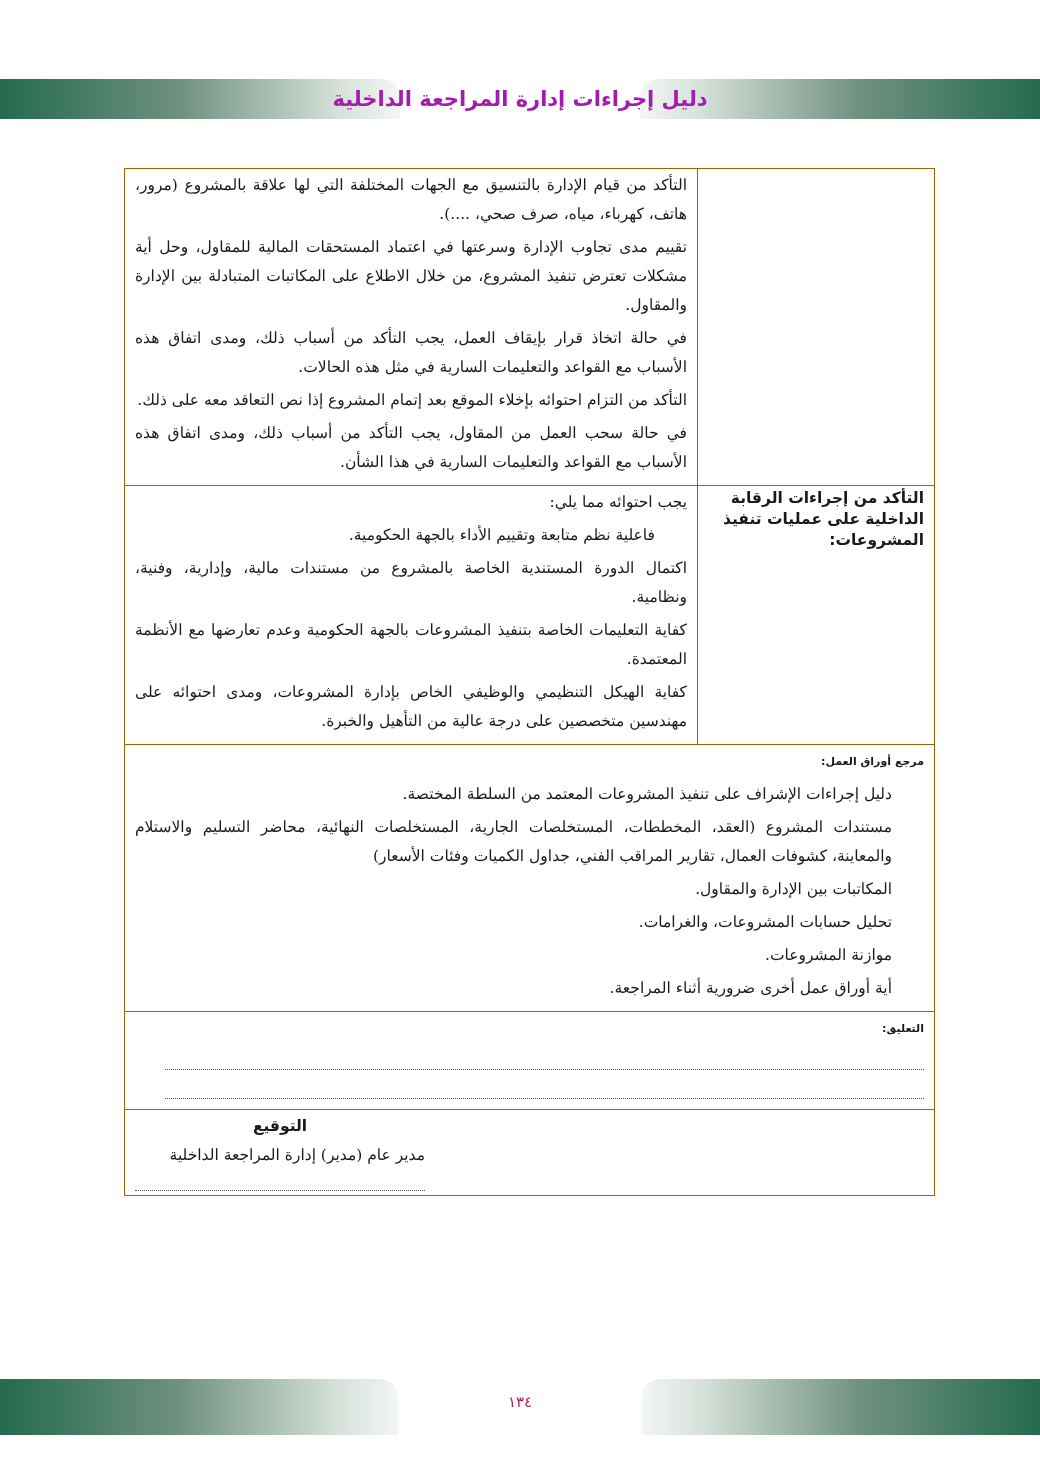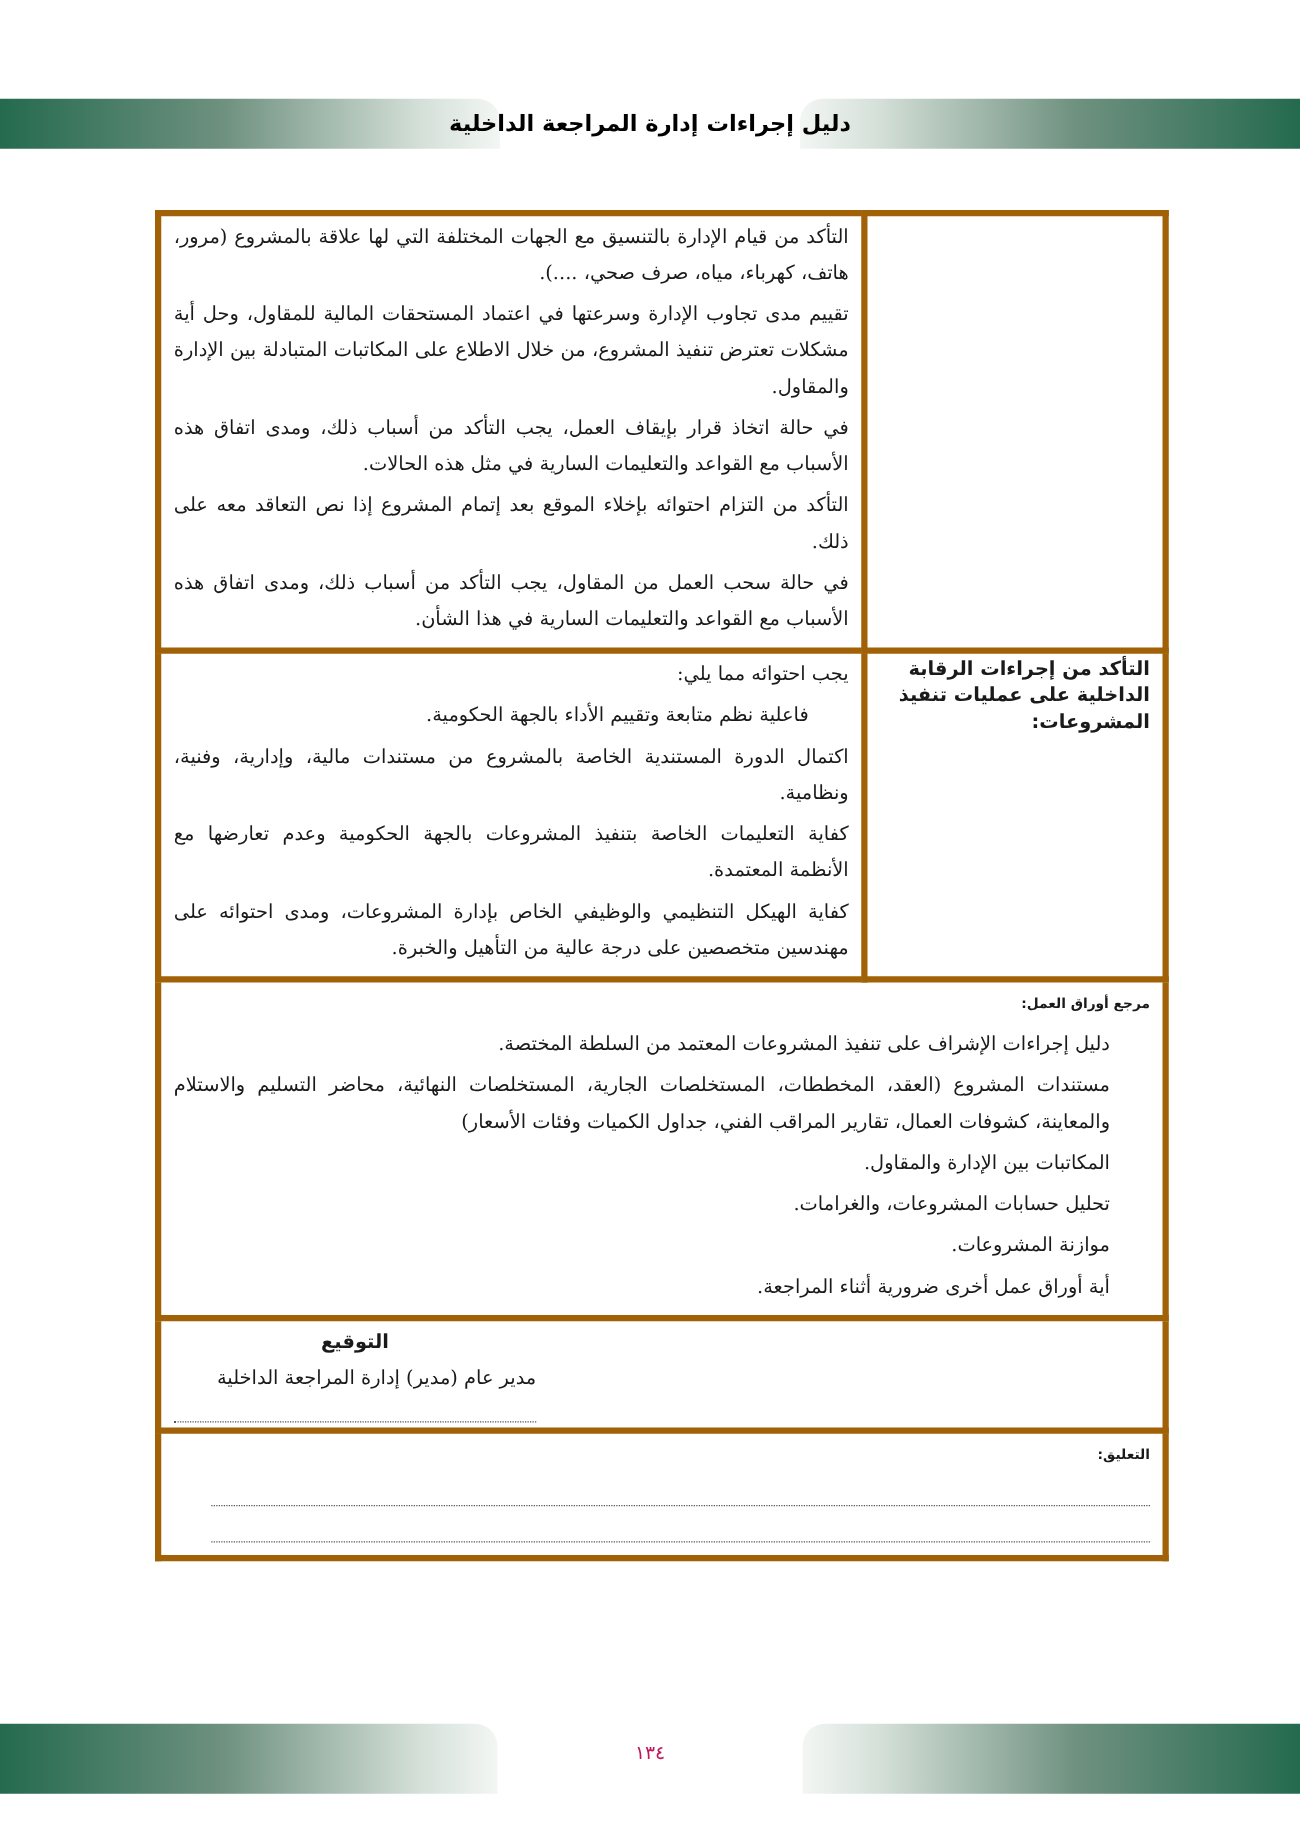--- a/index.html
+++ b/index.html
@@ -23,34 +23,34 @@
     .band .right {
       right: 0; width: 398px;
       background: linear-gradient(to left, #246a4f 0%, #6f9180 45%, #d6e1da 85%, #f3f6f4 100%);
       border-top-left-radius: 18px;
     }
     .band-top .left { width: 400px; }
     .band-top .right { width: 400px; }
     .header-title {
       position: absolute; top: 79px; left: 0; width: 1040px; height: 40px;
       display: flex; align-items: center; justify-content: center;
-      font-family: "DejaVu Sans", sans-serif; font-weight: bold; font-size: 18px;
-      color: #000000; direction: rtl;
+      font-family: "DejaVu Sans", sans-serif; font-weight: bold; font-size: 21px;
+      color: #a21caf; direction: rtl;
     }
     .page-num {
       position: absolute; top: 1393px; left: 0; width: 1040px; text-align: center;
       font-size: 15px; color: #be185d; direction: rtl;
     }
     table.main {
       position: absolute; top: 168px; left: 124px; width: 811px;
       border-collapse: collapse; direction: rtl;
       font-family: "DejaVu Serif", serif; font-size: 15.5px; line-height: 29px;
     }
     table.main td {
-      border: 5px solid #a16207; vertical-align: top; padding: 2px 10px 4px 10px; margin-top: 36px;
+      border: 1px solid #a16207; vertical-align: top; padding: 2px 10px 4px 10px; margin-top: 36px;
     }
     td.label-col { width: 216px; }
     .label-bold {
       font-family: "DejaVu Sans", sans-serif; font-weight: bold; font-size: 15.5px;
       line-height: 21px;
     }
     .para { margin: 0 0 4px 0; text-align: justify; }
     .indent { padding-right: 32px; }
     .section-title {
       font-family: "DejaVu Sans", sans-serif; font-weight: bold; font-size: 11px;
@@ -101,33 +101,33 @@
       <p class="para indent">دليل إجراءات الإشراف على تنفيذ المشروعات المعتمد من السلطة المختصة.</p>
       <p class="para indent">مستندات المشروع (العقد، المخططات، المستخلصات الجارية، المستخلصات النهائية، محاضر التسليم والاستلام والمعاينة، كشوفات العمال، تقارير المراقب الفني، جداول الكميات وفئات الأسعار)</p>
       <p class="para indent">المكاتبات بين الإدارة والمقاول.</p>
       <p class="para indent">تحليل حسابات المشروعات، والغرامات.</p>
       <p class="para indent">موازنة المشروعات.</p>
       <p class="para indent">أية أوراق عمل أخرى ضرورية أثناء المراجعة.</p>
     </td>
   </tr>
   <tr>
     <td colspan="2">
+      <div class="section-title">التعليق:</div>
+      <div class="dots"></div>
+      <div class="dots"></div>
+    </td>
+  </tr>
+  <tr>
+    <td colspan="2">
       <div class="sig-wrap">
         <div class="sig-title">التوقيع</div>
         <div>مدير عام (مدير) إدارة المراجعة الداخلية</div>
         <div class="sig-dots"></div>
       </div>
       <div class="clear"></div>
-    </td>
-  </tr>
-  <tr>
-    <td colspan="2">
-      <div class="section-title">التعليق:</div>
-      <div class="dots"></div>
-      <div class="dots"></div>
     </td>
   </tr>
 </tbody>
   </table>
 
 <div class="band band-bottom">
   <div class="left"></div>
   <div class="right"></div>
 </div>
 <div class="page-num">١٣٤</div>

